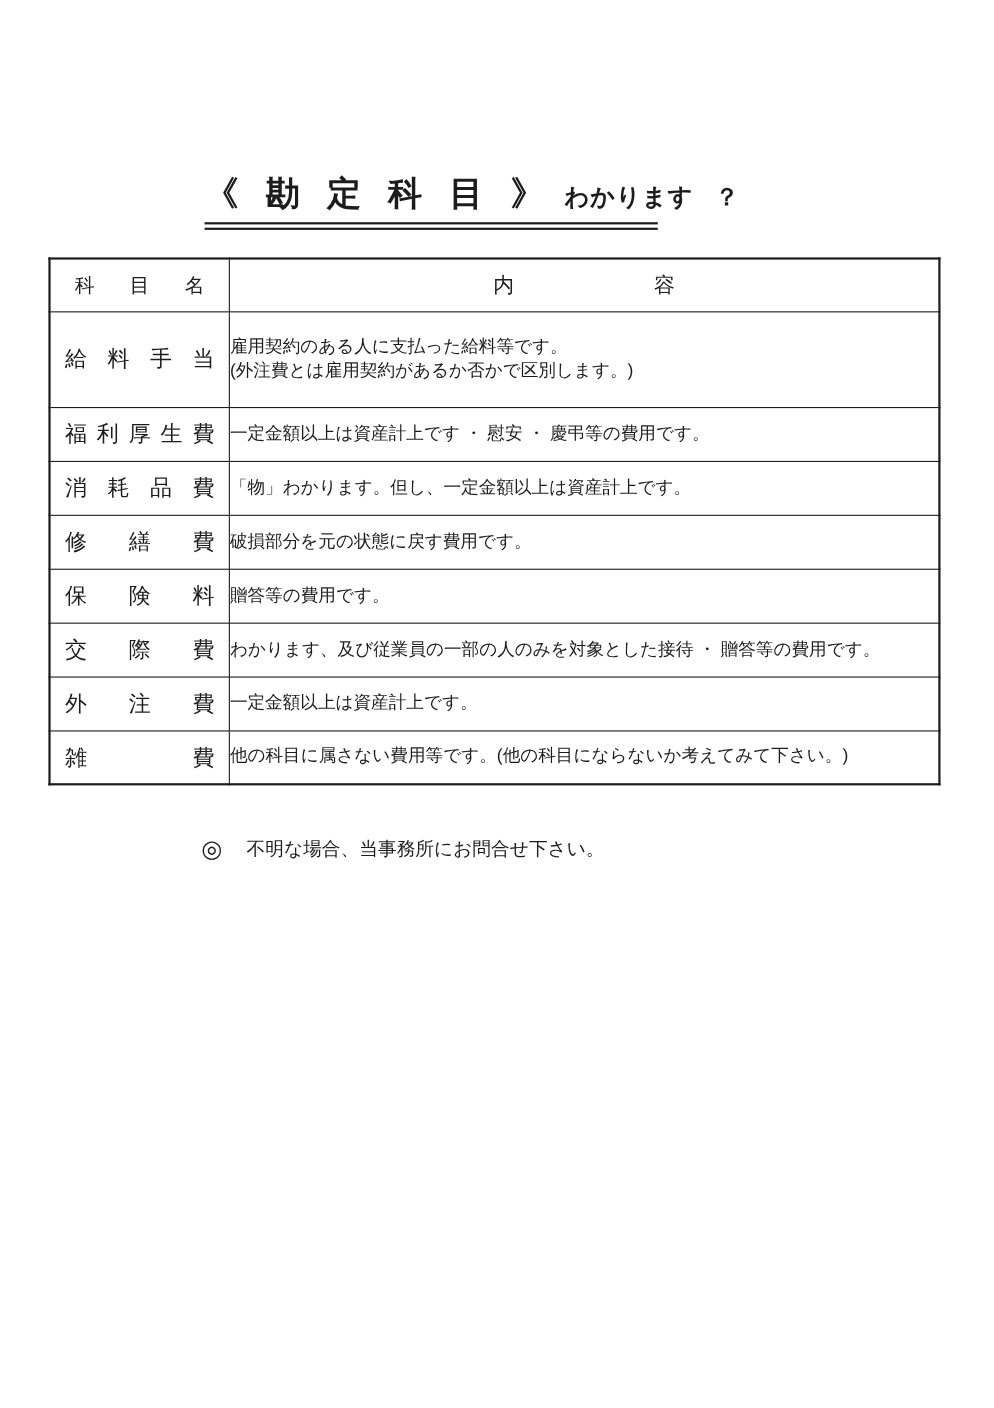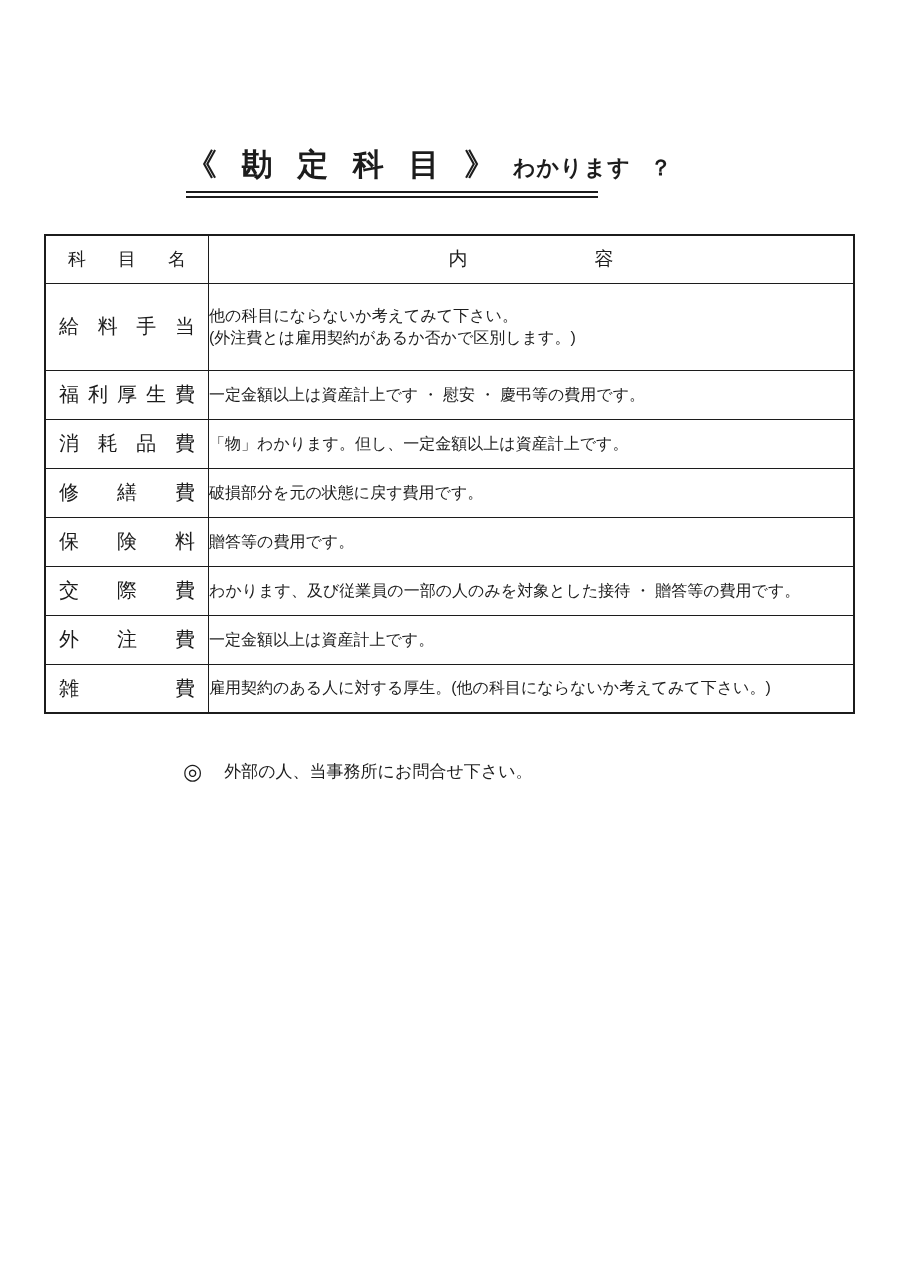--- a/index.html
+++ b/index.html
@@ -7,21 +7,21 @@
     width: 904px; height: 1280px;
     background: #ffffff;
     color: #1c1c1c;
     font-family: "Liberation Sans", "DejaVu Sans", sans-serif;
     position: relative;
     overflow: hidden;
   }
   .page { position: absolute; inset: 0; }
 
   
-  .title-block { position: absolute; left: 186px; top: 144px; }
+  .title-block { position: absolute; left: 186px; top: 155px; }
   .title-line { white-space: nowrap; }
   .title-main { font-size: 31px; font-weight: bold; letter-spacing: 8px; }
   .title-sub  { font-size: 22px; font-weight: bold; margin-left: 10px; word-spacing: 12px; letter-spacing: 1px; }
   .double-rule {
     margin-top: 5px; height: 3px; width: 412px;
     border-top: 2px solid #1c1c1c; border-bottom: 2px solid #1c1c1c;
   }
 
   
   .accounts {
@@ -83,21 +83,21 @@
         <tr>
     <td class="c-name">
       <span class="spread">
               <span>給</span>
               <span>料</span>
               <span>手</span>
               <span>当</span>
             </span>
     </td>
     <td class="c-desc">
-            <div class="desc-line">他の科目にならないか考えてみて下さい。</div>
+            <div class="desc-line">雇用契約のある人に支払った給料等です。</div>
             <div class="desc-line">(外注費とは雇用契約があるか否かで区別します。)</div>
           </td>
   </tr>
         <tr>
     <td class="c-name">
       <span class="spread">
               <span>福</span>
               <span>利</span>
               <span>厚</span>
               <span>生</span>
@@ -170,24 +170,24 @@
           </td>
   </tr>
         <tr>
     <td class="c-name">
       <span class="spread">
               <span>雑</span>
               <span>費</span>
             </span>
     </td>
     <td class="c-desc">
-            <div class="desc-line">雇用契約のある人に対する厚生。(他の科目にならないか考えてみて下さい。)</div>
+            <div class="desc-line">他の科目に属さない費用等です。(他の科目にならないか考えてみて下さい。)</div>
           </td>
   </tr>
       </tbody>
   </table>
 
   <div class="footer-note">
     <span class="mark">◎</span>
-    <span class="note-text">外部の人、当事務所にお問合せ下さい。</span>
+    <span class="note-text">不明な場合、当事務所にお問合せ下さい。</span>
   </div>
 
 </div>
 
 </body></html>

